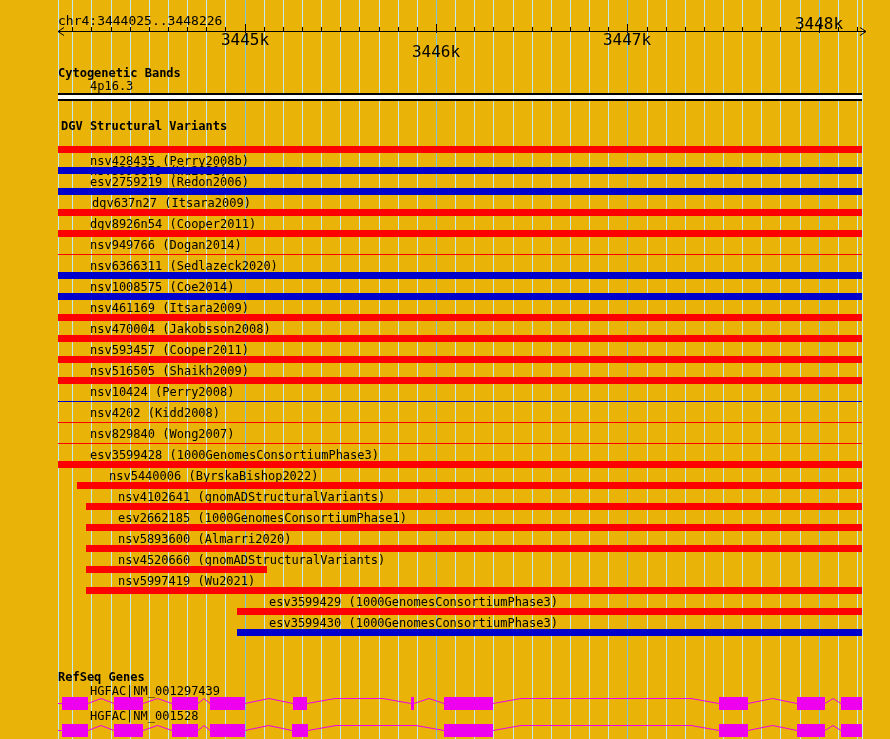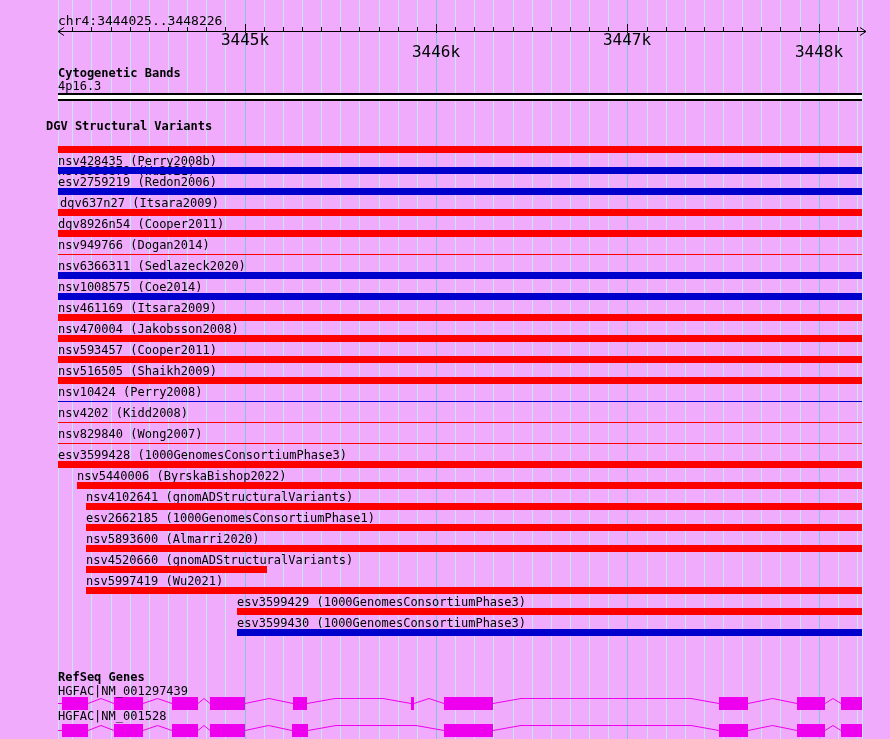--- a/index.html
+++ b/index.html
@@ -1,22 +1,22 @@
 <!DOCTYPE html>
 <html><head>
 <meta charset="utf-8">
 <style>
   html,body{margin:0;padding:0;background:#fff;}
   .stage{
-    position:relative;width:890px;height:739px;background:#f0abfc;overflow:hidden;
+    position:relative;width:890px;height:739px;background:#eab308;overflow:hidden;
     font-family:"DejaVu Sans Mono","Liberation Mono",monospace;color:#000;
   }
   .abs{position:absolute;white-space:nowrap;}
   .hdr{font-weight:bold;font-size:12px;line-height:13px;}
-  .lbl{font-size:12px;line-height:12px;}
+  .lbl{font-size:12px;line-height:12px;padding-left:32px;}
   .chr-title{font-size:13px;line-height:13px;}
   .tick-label{font-size:16px;line-height:12px;transform:translateX(-50%);}
   .bar{position:absolute;}
   svg{position:absolute;left:0;top:0;}
 </style>
 </head>
 <body>
 
 <div class="stage">
 
@@ -144,27 +144,27 @@
         <rect x="797" y="724" width="28" height="13" fill="#ee00ee"></rect>
         <rect x="841" y="724" width="21" height="13" fill="#ee00ee"></rect>
       </g>
     </svg>
 
   <div class="abs chr-title" style="left:58px;top:14px;">chr4:3444025..3448226</div>
   <div id="tick-labels">
       <div class="abs tick-label" style="left:245px;top:34px;">3445k</div>
       <div class="abs tick-label" style="left:436px;top:34px;margin-top:12px;">3446k</div>
       <div class="abs tick-label" style="left:627px;top:34px;">3447k</div>
-      <div class="abs tick-label" style="left:819px;top:46px;">3448k</div>
+      <div class="abs tick-label" style="left:819px;top:18px;">3448k</div>
     </div>
 
   <div class="abs hdr" style="left:58px;top:67px;">Cytogenetic Bands</div>
   <div class="abs lbl" style="left:58px;top:80px;">4p16.3</div>
 
-  <div class="abs hdr" style="left:46px;top:120px;">DGV Structural Variants</div>
+  <div class="abs hdr" style="left:61px;top:120px;">DGV Structural Variants</div>
   <div id="dgv-rows">
       <div class="abs" style="left:0;top:0;">
         <div class="abs lbl" style="left:58px;top:134px;margin-top:31px;">nsv5996879 (Wu2021)</div>
         <div class="bar" style="left:58px;top:146px;width:804px;height:7px;background:#ff0000;"></div>
       </div>
       <div class="abs" style="left:0;top:0;">
         <div class="abs lbl" style="left:58px;top:155px;">nsv428435 (Perry2008b)</div>
         <div class="bar" style="left:58px;top:167px;width:804px;height:7px;background:#0000cc;"></div>
       </div>
       <div class="abs" style="left:0;top:0;">

